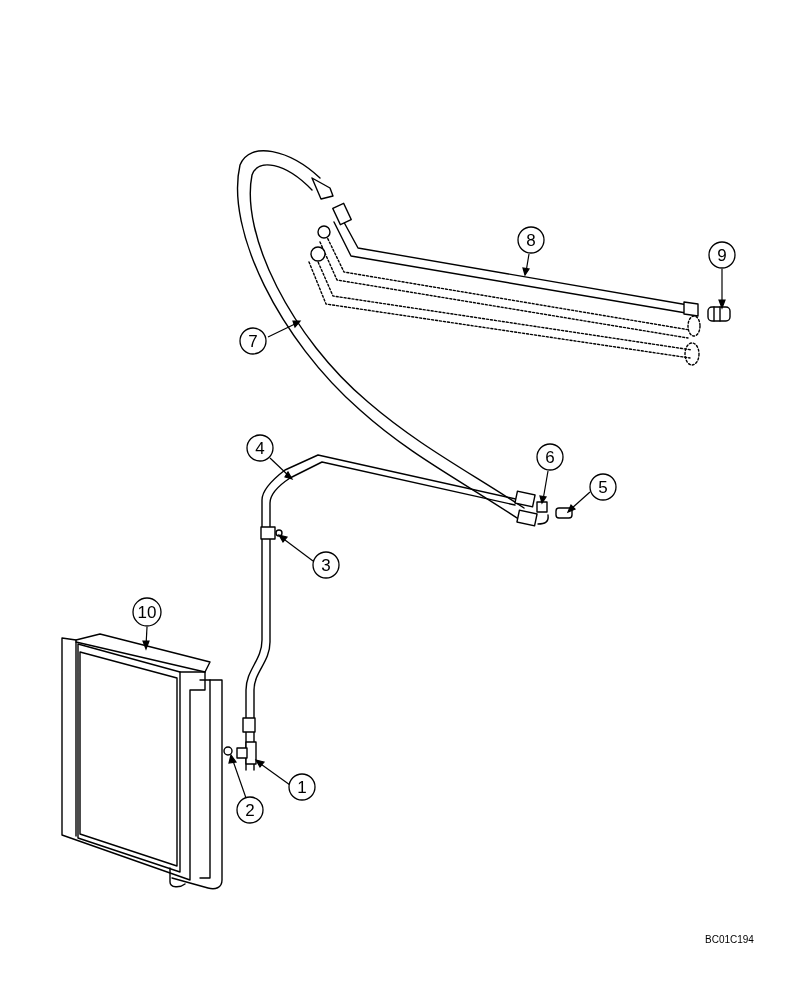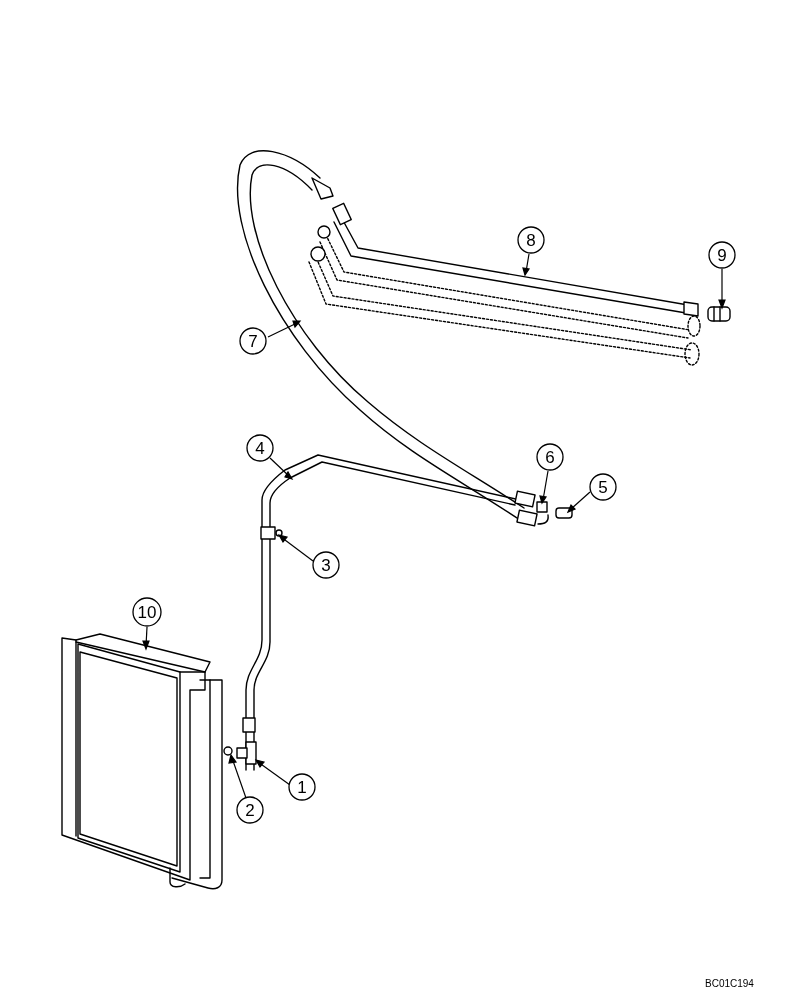--- a/index.html
+++ b/index.html
@@ -1,19 +1,19 @@
 <!DOCTYPE html>
 <html><head>
   <meta charset="utf-8">
   <style>
     html, body { margin:0; padding:0; background:#ffffff; }
     body { width:808px; height:1000px; position:relative; overflow:hidden; font-family:"Liberation Sans", sans-serif; }
     svg#diagram { position:absolute; left:0; top:0; }
     .callout-text { font-family:"Liberation Sans", sans-serif; font-size:17px; fill:#000; text-anchor:middle; dominant-baseline:central; }
-    .doc-id { position:absolute; left:705px; top:978px; font-size:10px; color:#000; font-family:"Liberation Sans", sans-serif; }
+    .doc-id { position:absolute; left:705px; top:934px; font-size:10px; color:#000; font-family:"Liberation Sans", sans-serif; }
   </style>
 </head>
 <body>
 
 <svg id="diagram" width="808" height="1000" viewBox="0 0 808 1000" xmlns="http://www.w3.org/2000/svg">
   <g fill="none" stroke="#000" stroke-width="1.4" stroke-linecap="round" stroke-linejoin="round">
 
     <g>
       <path d="M320,178 C290,150 250,140 240,165 C225,230 280,340 360,410 C410,455 460,480 520,520"></path>
       <path d="M312,190 C285,162 258,158 252,175 C240,235 292,338 368,402 C418,445 466,470 524,508"></path>

